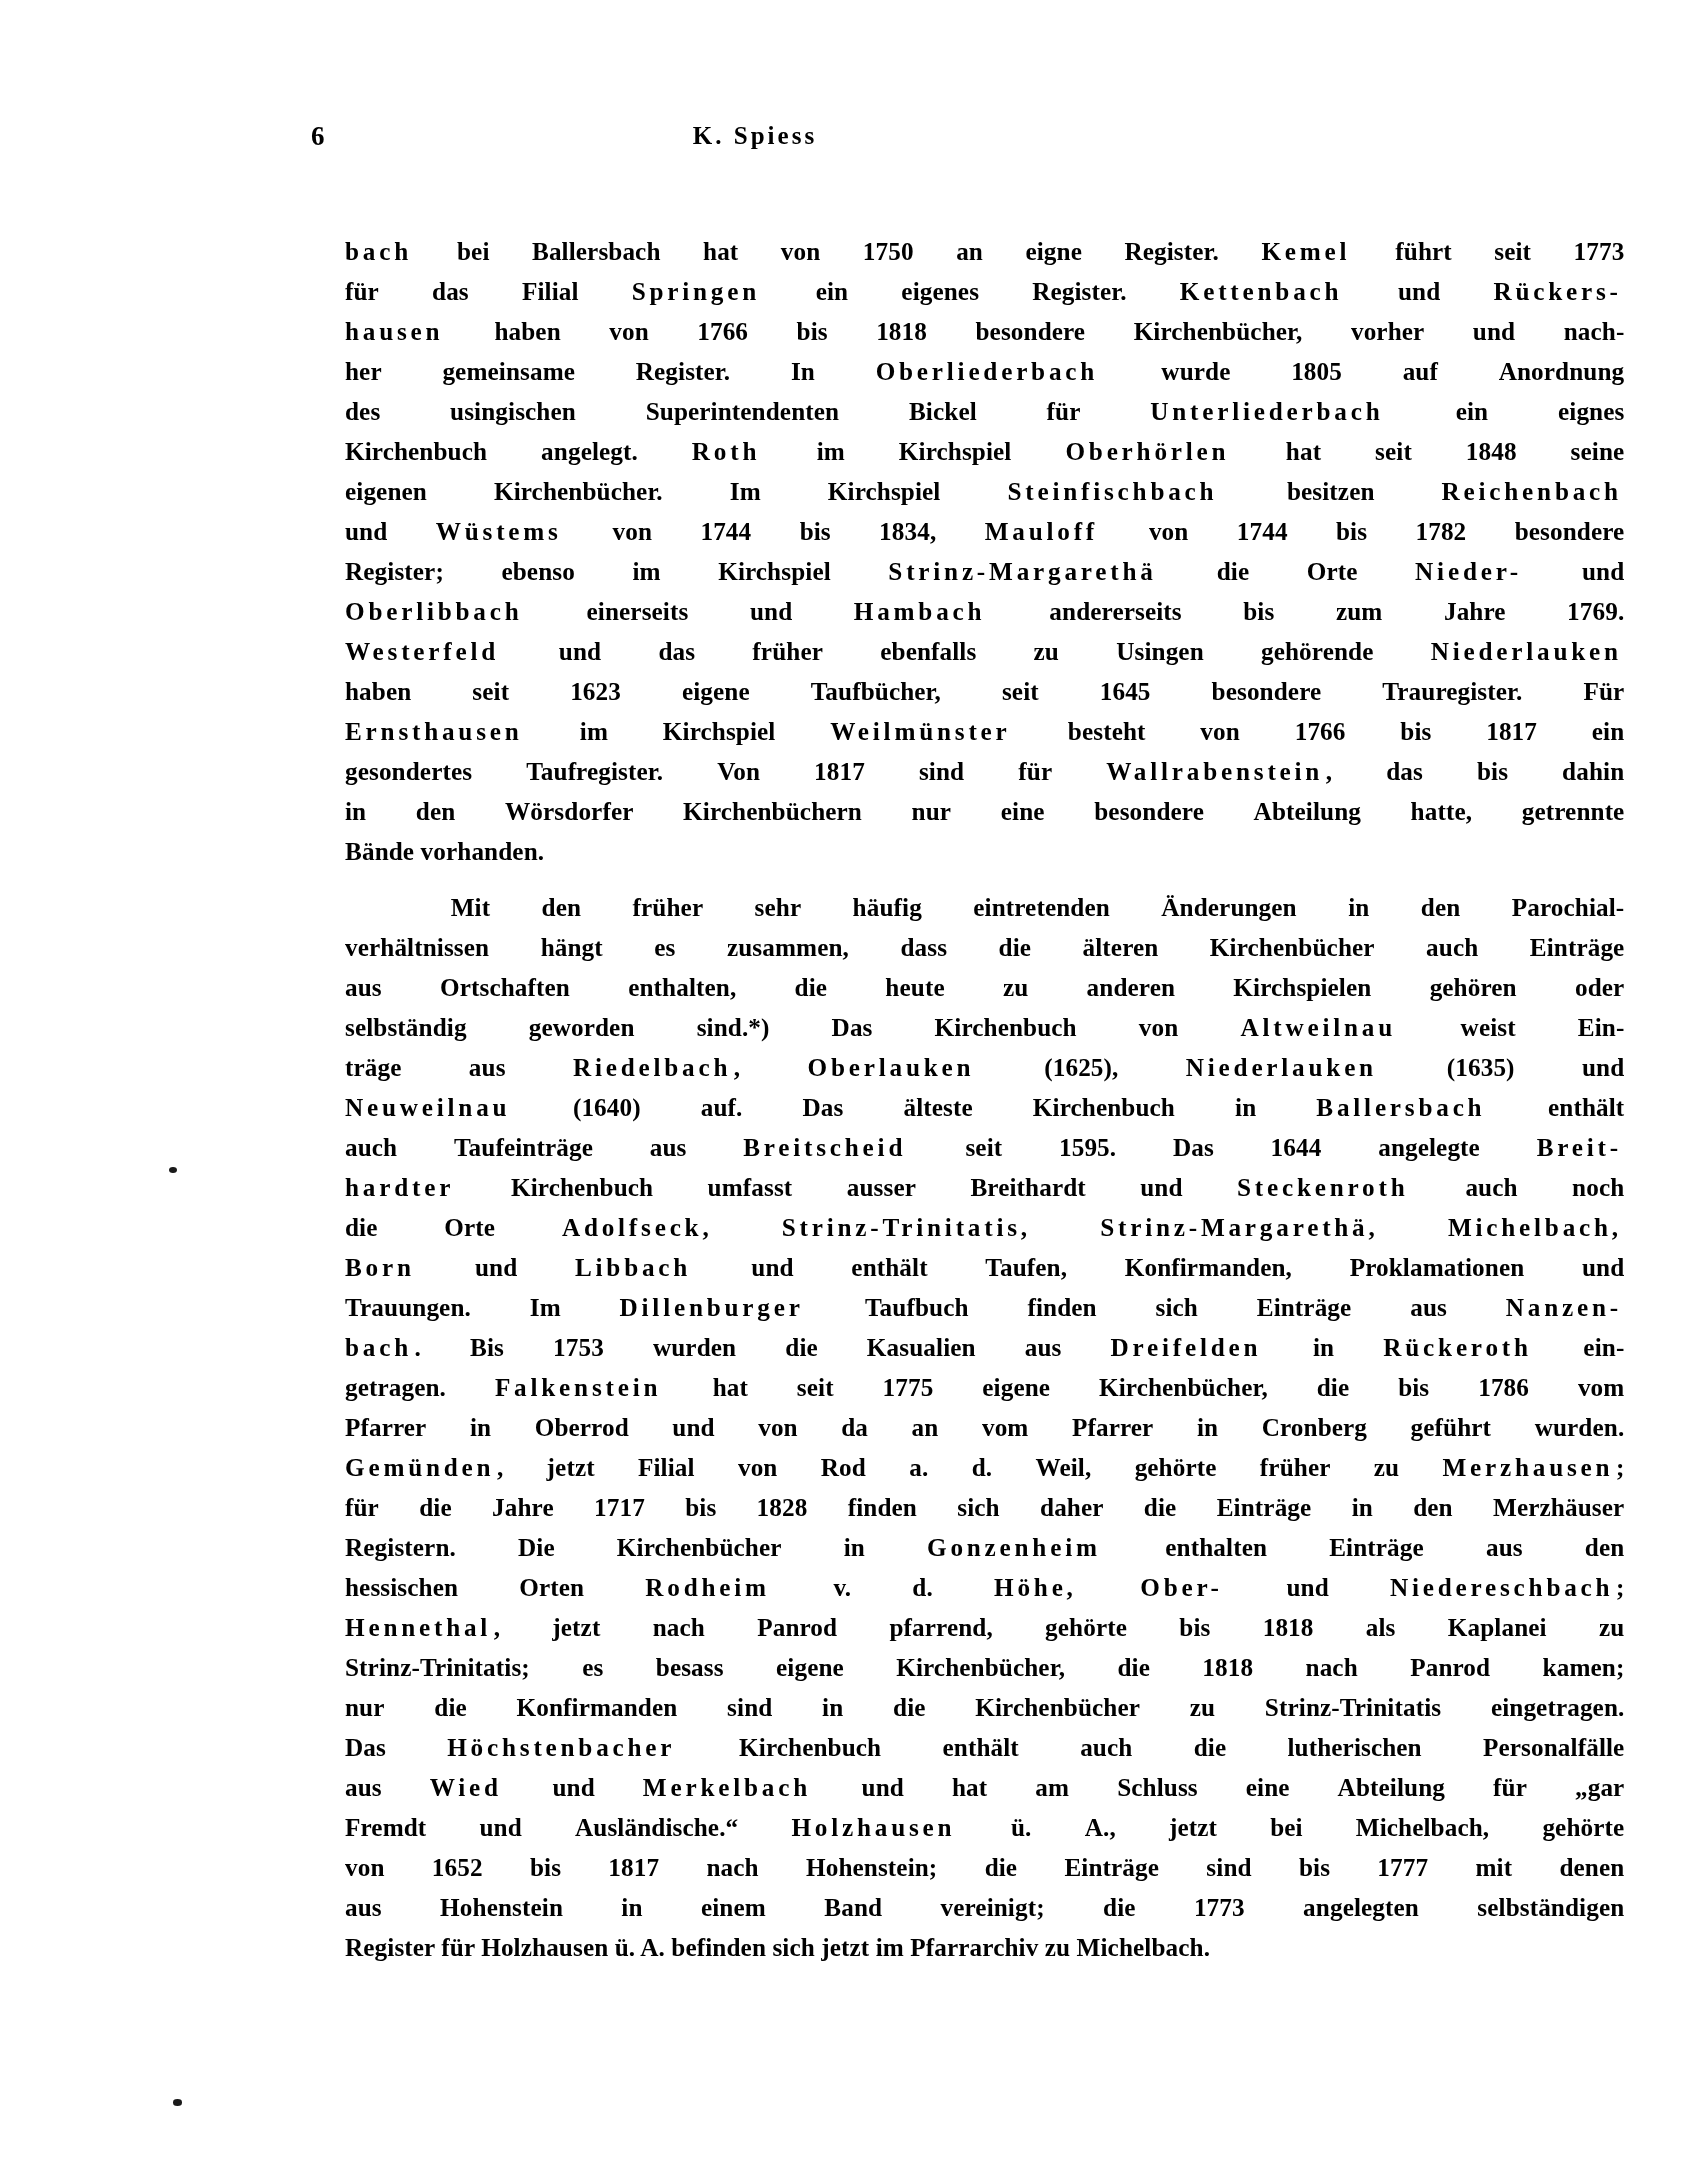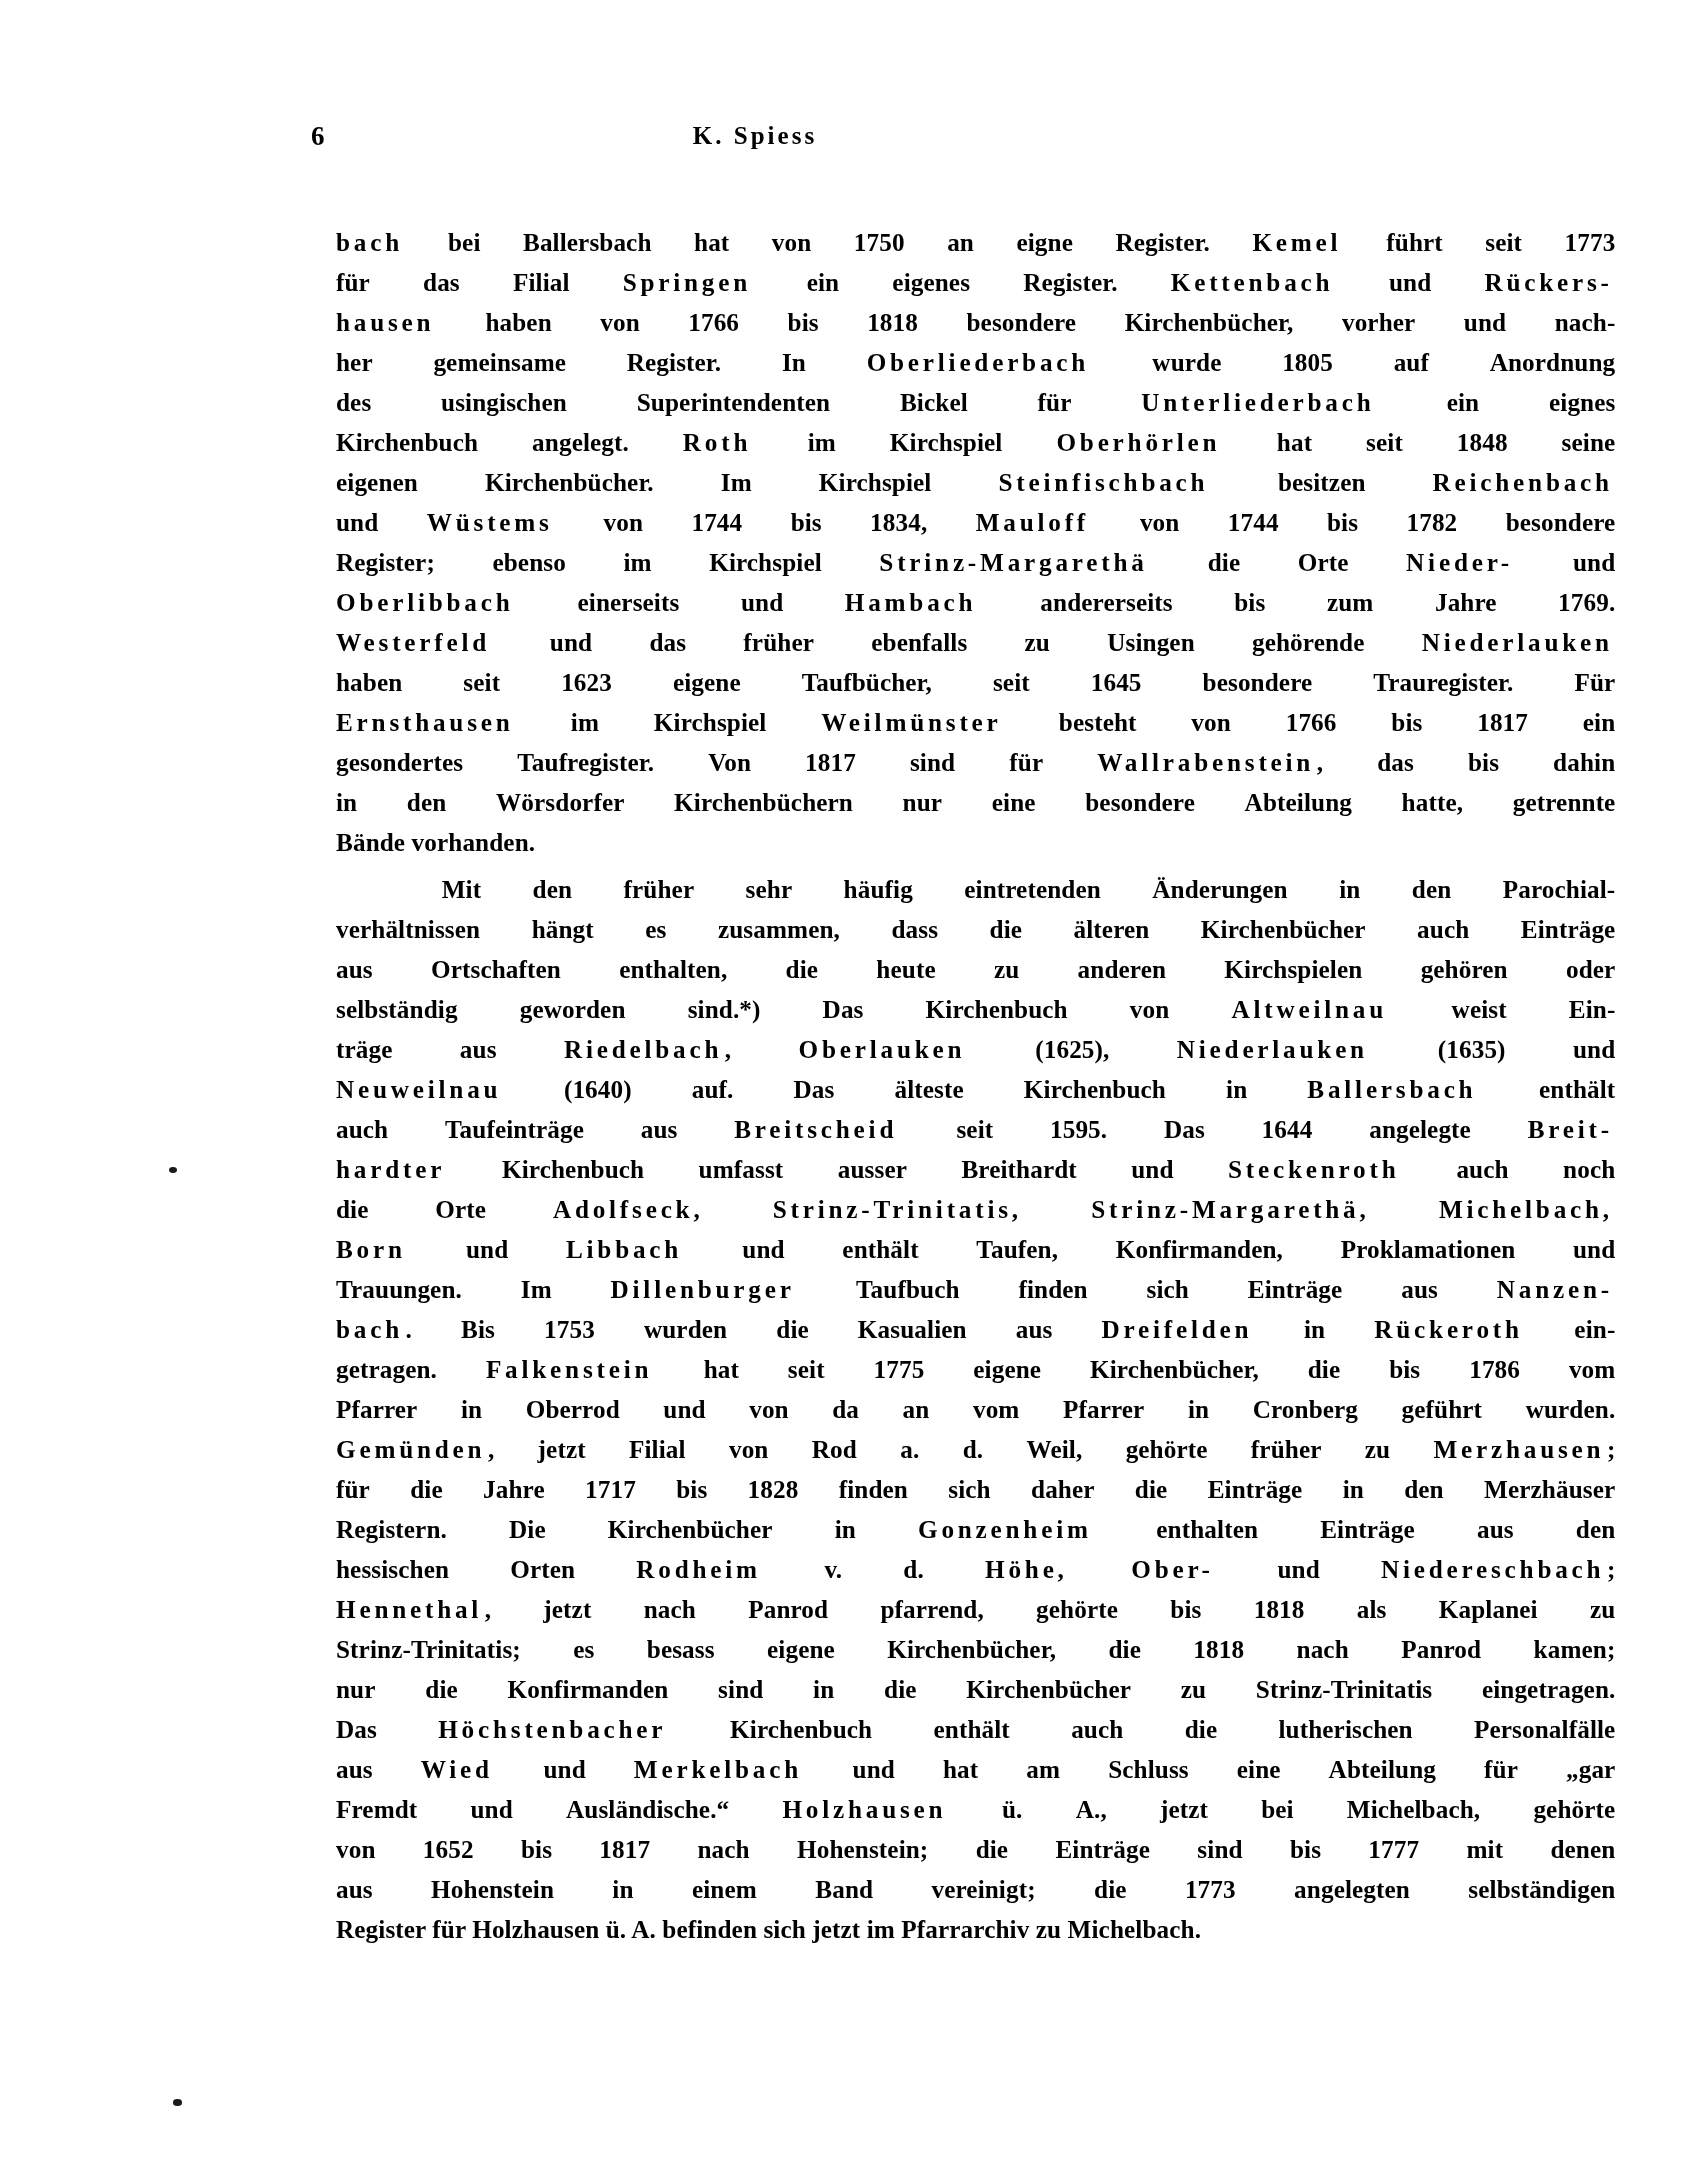--- a/index.html
+++ b/index.html
@@ -53,21 +53,21 @@
 
   
   .textblock {
     position: absolute;
     left: 329px;
     top: 216px;
     width: 1319px;
   }
 
   .para {
-    margin: 7px;
+    margin: 16px;
   }
   .para + .para {
     margin-top: 0px;
   }
 
   .line {
     display: block;
     font-size: 26px;
     font-weight: 700;
     line-height: 40px;

